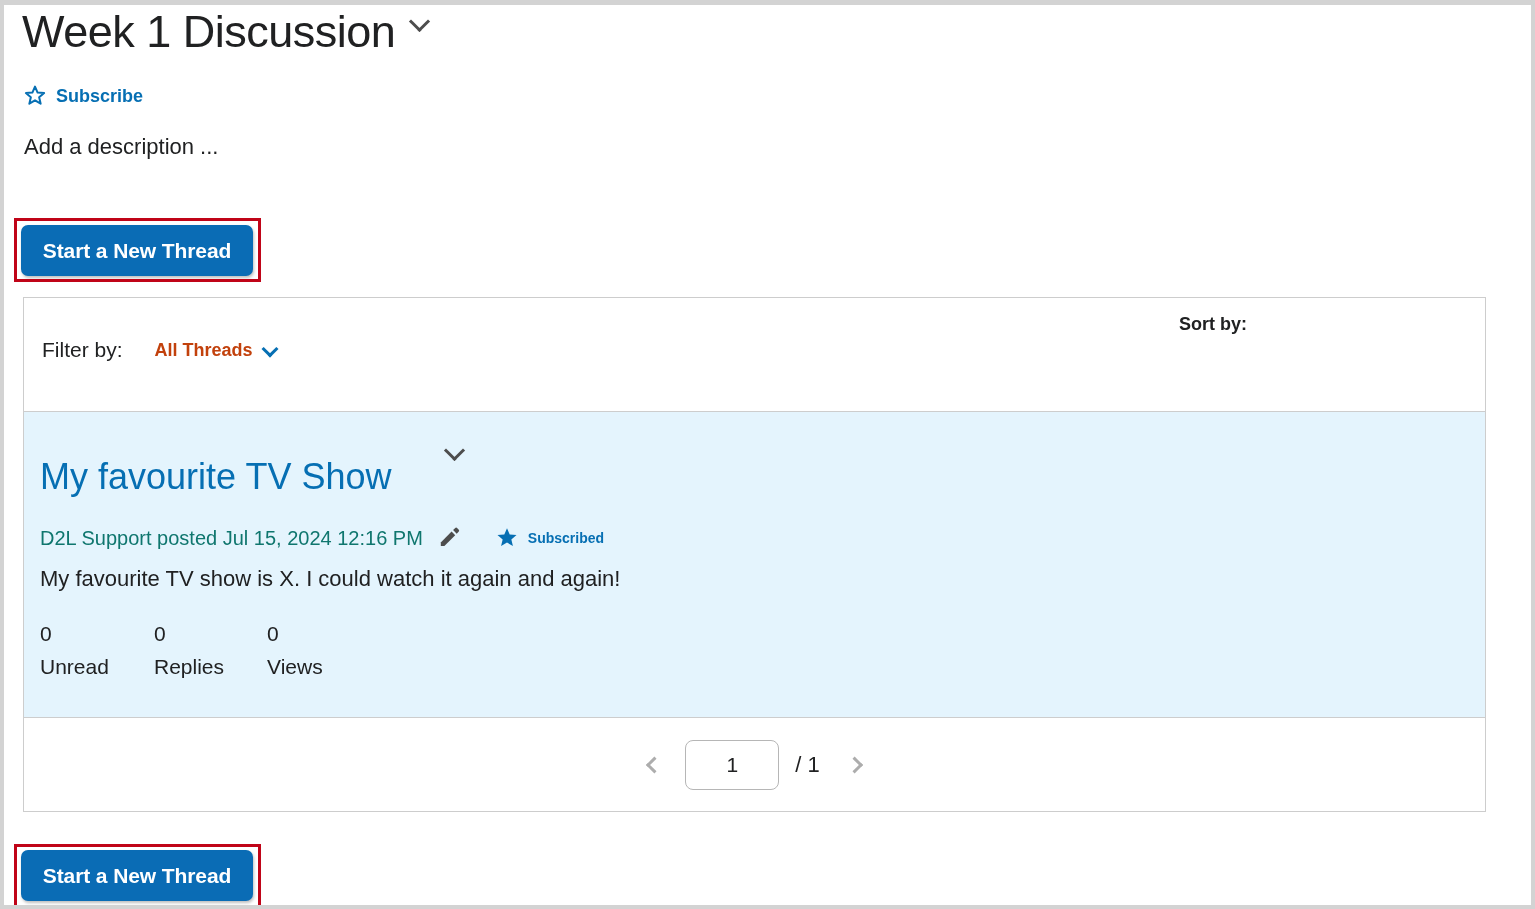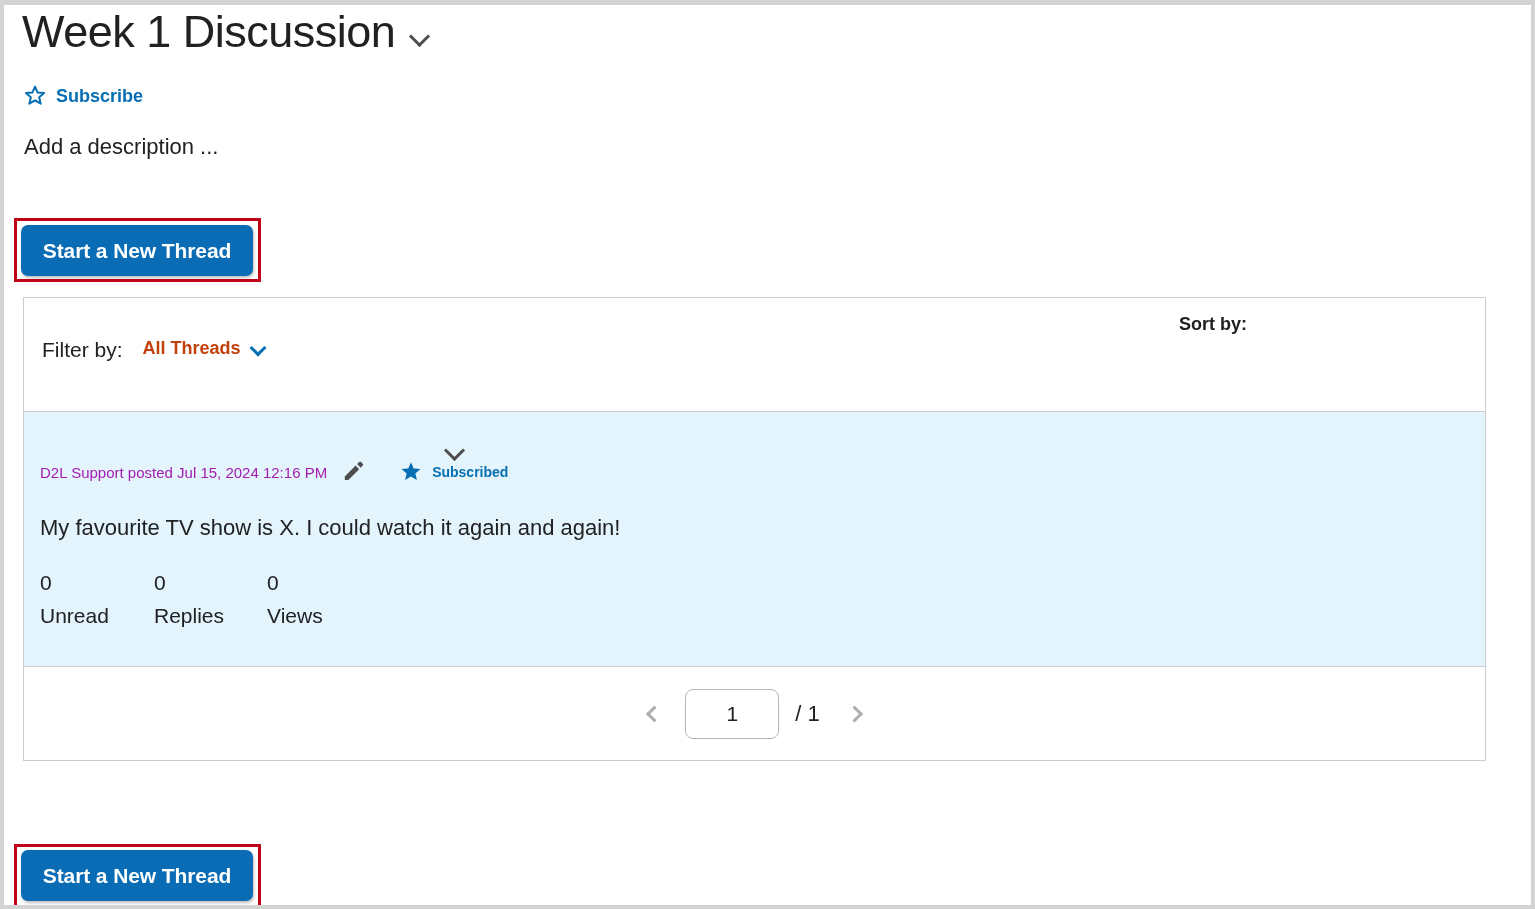--- a/index.html
+++ b/index.html
@@ -28,21 +28,20 @@
     position: absolute;
     left: 0; top: 0;
     right: 0; bottom: 0;
     background: #fff;
     padding: 0;
   }
 
   
   .page-title-row {
     display: flex;
-    align-items: center;
     gap: 14px;
     padding: 0 0 0 18px;
     margin-top: -4px;
   }
   .page-title {
     font-size: 45px;
     font-weight: 400;
     color: #202122;
     letter-spacing: -0.5px;
     line-height: 62px;
@@ -139,22 +138,22 @@
   .filter-bar {
     display: flex;
     align-items: flex-start;
     justify-content: space-between;
     height: 113px;
     padding: 0 20px 0 18px;
     position: relative;
   }
   .filter-left {
     display: flex;
-    align-items: flex-start;
-    gap: 20px;
+    align-items: center;
+    gap: 32px;
     position: absolute;
     left: 18px; top: 40px;
   }
   .filter-label {
     font-size: 21px;
     color: #202122;
   }
   .filter-value-btn {
     display: flex;
     align-items: center;
@@ -247,22 +246,22 @@
     margin-top: 24px;
     cursor: pointer;
   }
   .thread-meta-row {
     display: flex;
     align-items: center;
     margin-top: 28px;
     gap: 0;
   }
   .thread-meta {
-    font-size: 15px;
-    color: #a21caf;
+    font-size: 20px;
+    color: #0f766e;
   }
   .pencil-btn {
     background: none; border: none;
     padding: 0; margin-left: 14px;
     cursor: pointer; display: flex; align-items: center;
   }
   .subscribed-link {
     display: flex;
     align-items: center;
     gap: 9px;
@@ -270,21 +269,21 @@
     cursor: pointer;
   }
   .subscribed-text {
     color: #066fb3;
     font-size: 14px;
     font-weight: 700;
   }
   .thread-body {
     font-size: 22px;
     color: #202122;
-    margin-top: 31px;
+    margin-top: 16px;
   }
   .stats-row {
     display: flex;
     margin-top: 26px;
   }
   .stat {
     display: flex;
     flex-direction: column;
     font-size: 21px;
     color: #202122;
@@ -374,20 +373,21 @@
         </div>
 
         <div class="sort-block">
           <span class="sort-label">Sort by:</span>
         </div>
       </div>
 
       <div class="thread-item">
         <span class="chev-dark thread-chev"></span>
 
+        <a class="thread-title" href="#">My favourite TV Show</a>
 
         <div class="thread-meta-row">
           <span class="thread-meta">D2L Support posted Jul 15, 2024 12:16 PM</span>
 
           <button class="pencil-btn">
             <svg width="24" height="24" viewBox="0 0 24 24">
               <path d="M3.8 17.4 L14.6 6.6 l3.6 3.6 L7.4 21 H3.8 z" fill="#4d4d4d" transform="translate(0,-1)"></path>
               <path d="M16.1 5.1 L18.0 3.2 a1.6 1.6 0 0 1 2.3 0 l1.3 1.3 a1.6 1.6 0 0 1 0 2.3 l-1.9 1.9 z" fill="#4d4d4d" transform="translate(0,-1)"></path>
             </svg>
           </button>

